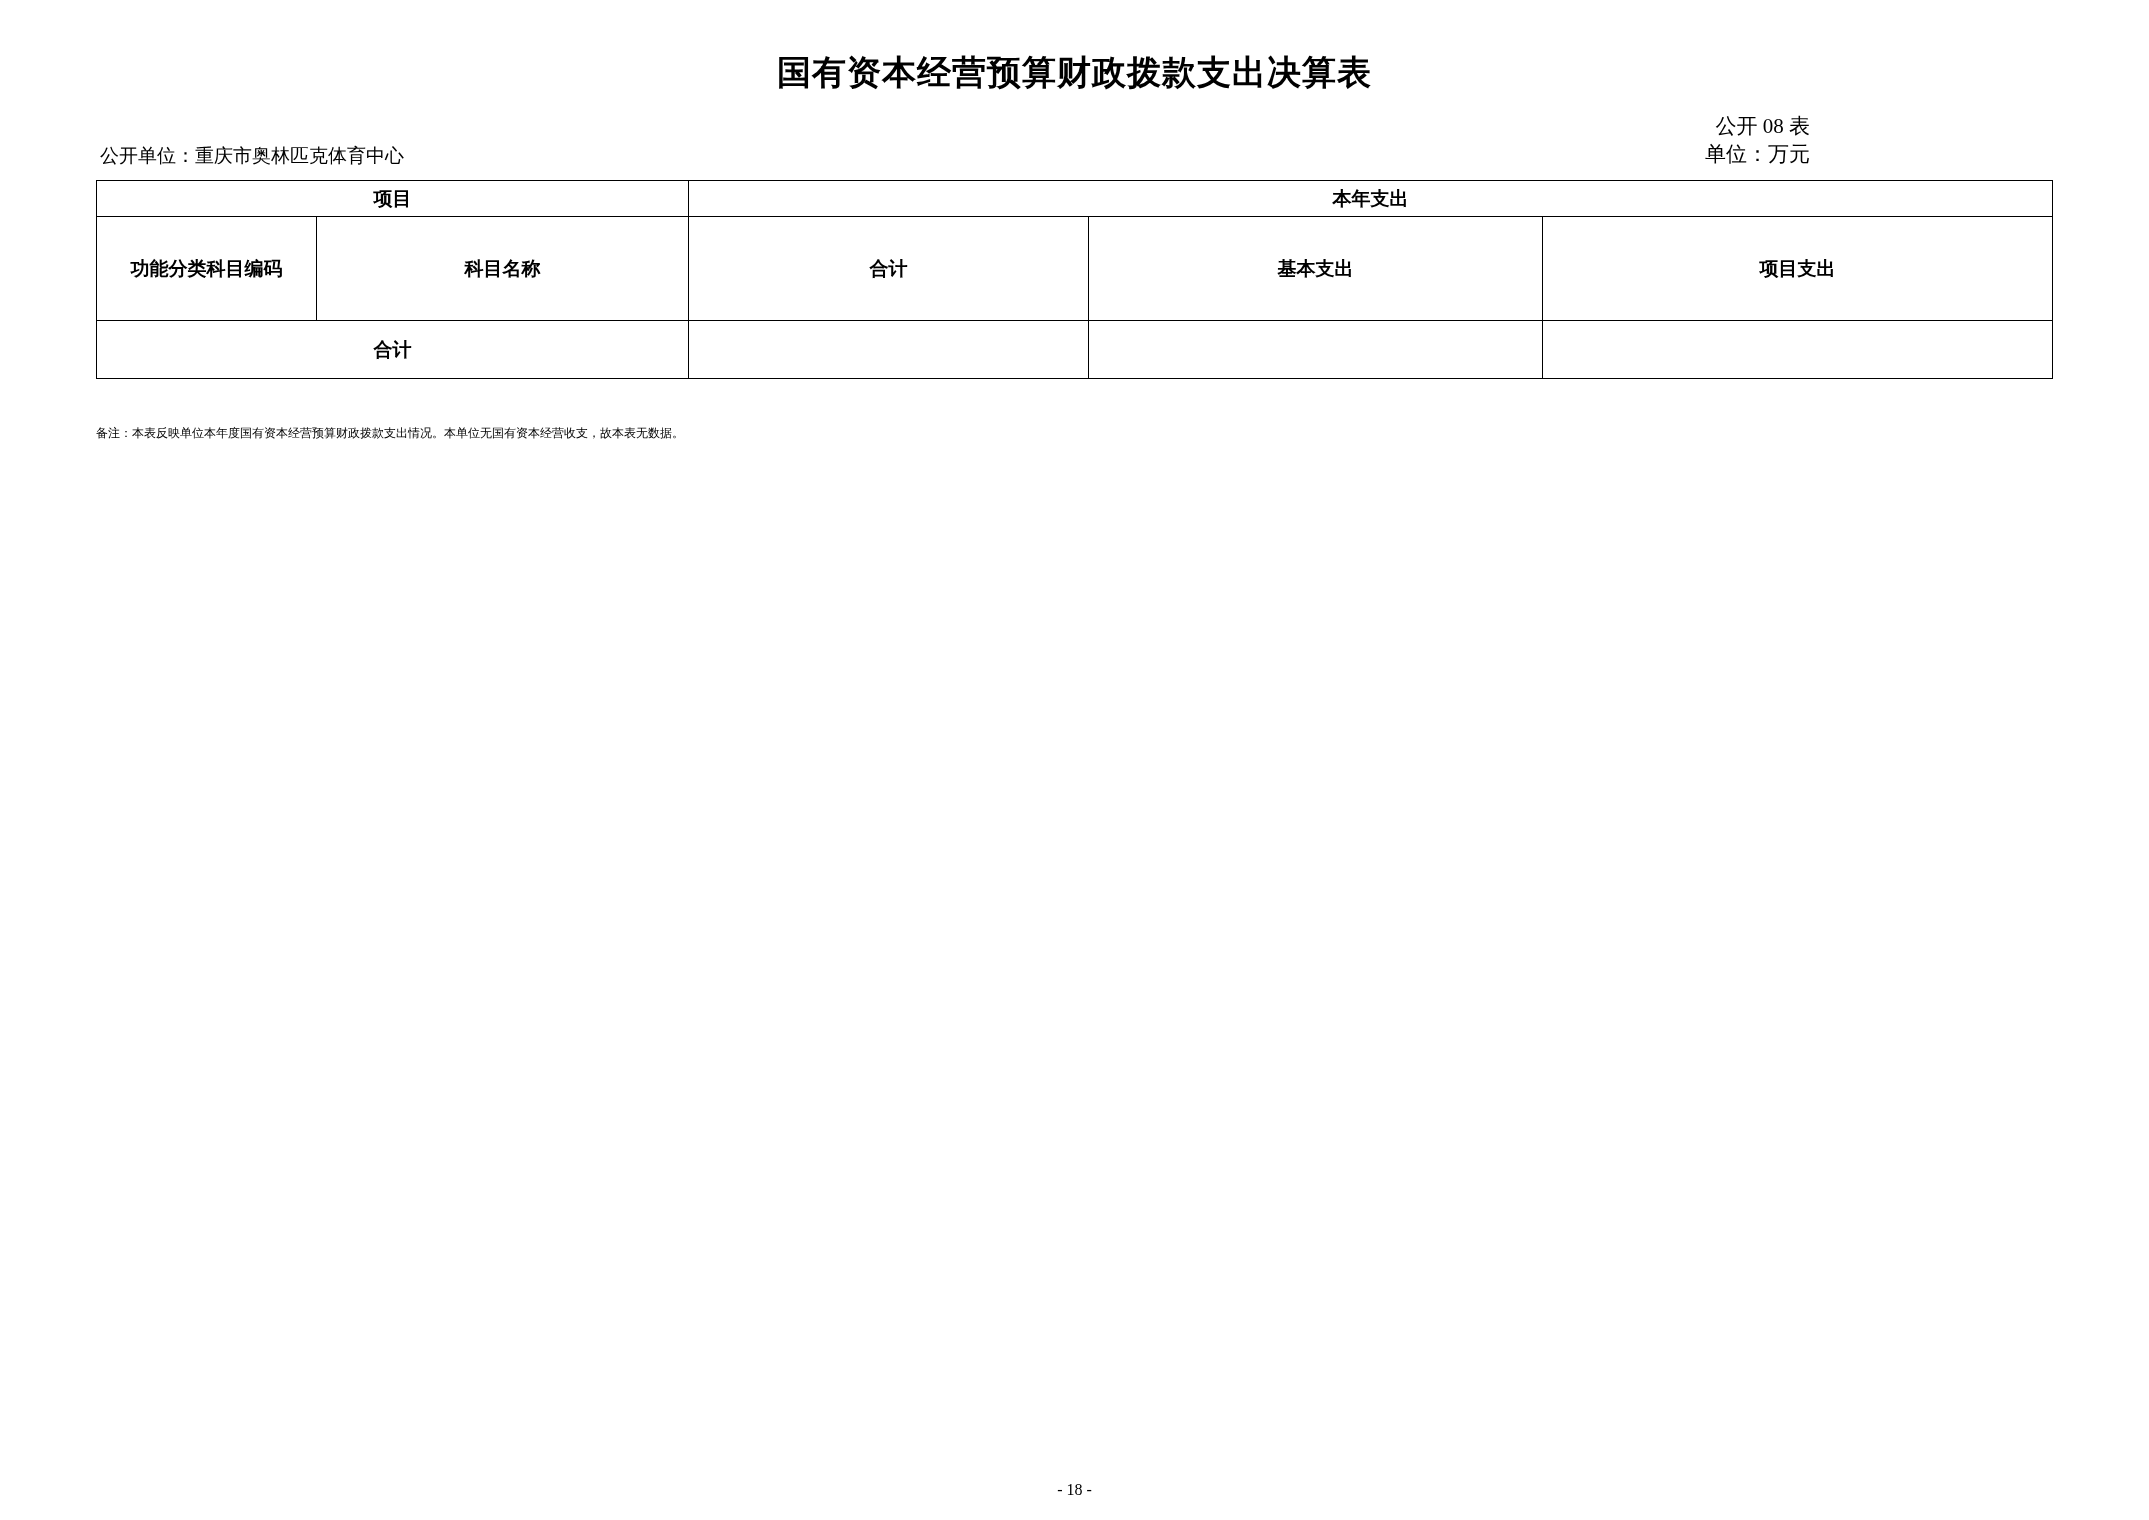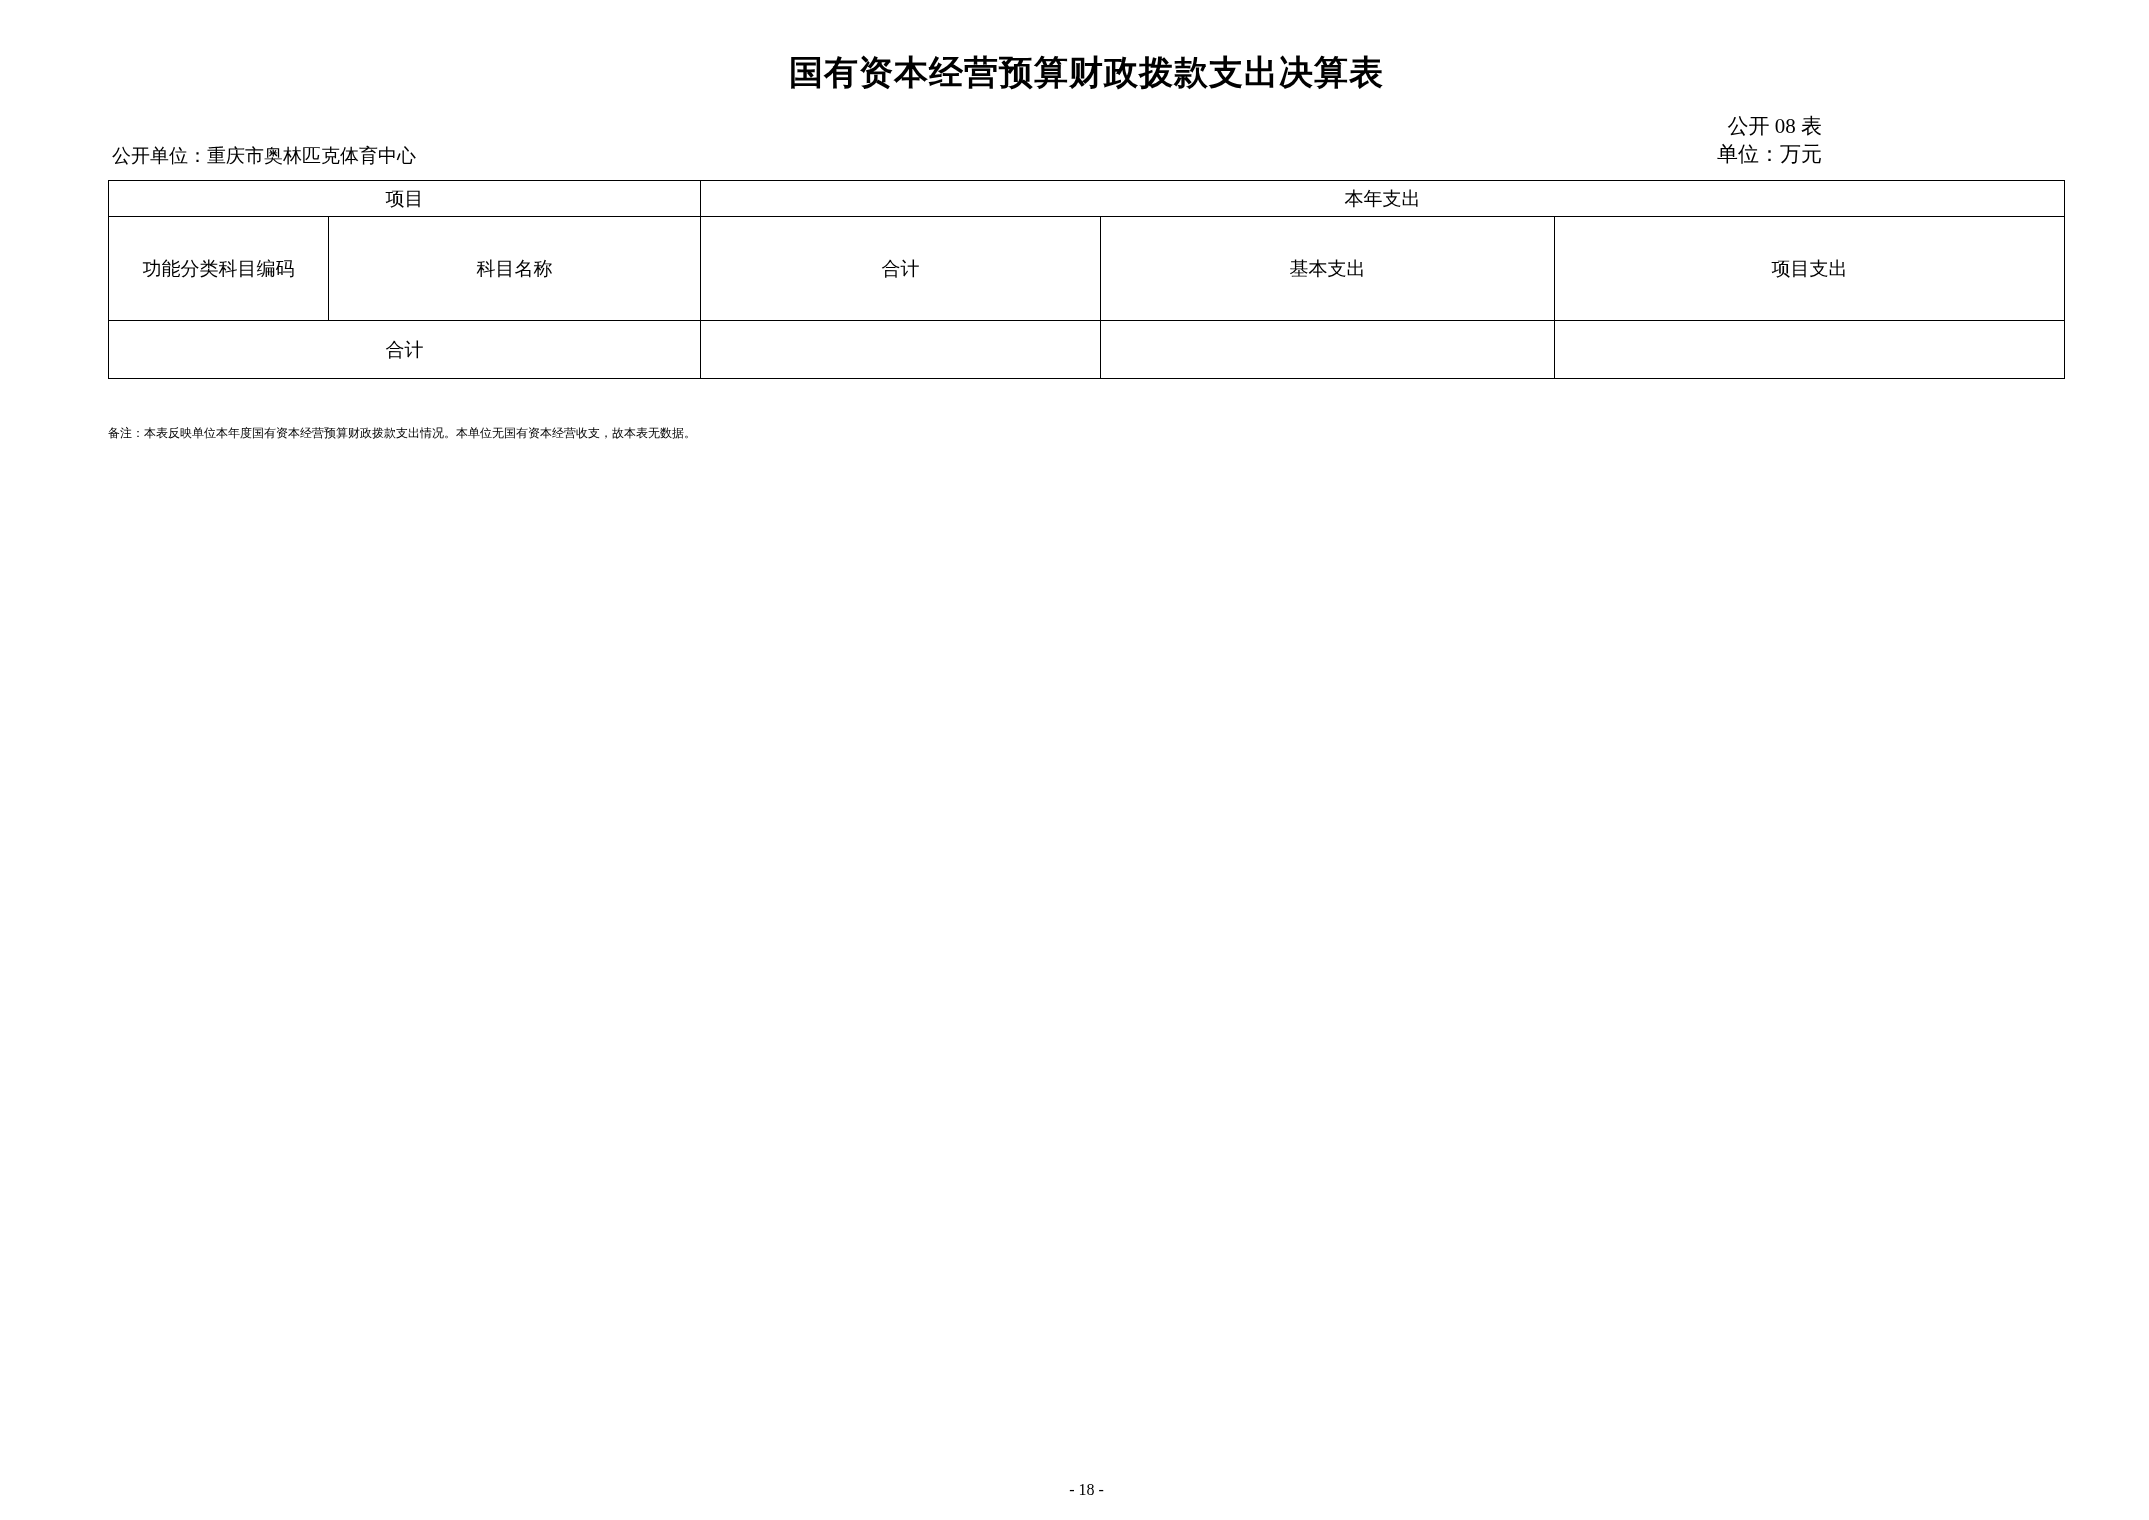--- a/index.html
+++ b/index.html
@@ -14,21 +14,20 @@
     font-family: "Liberation Serif", "DejaVu Serif", serif;
     color: #000000;
     overflow: hidden;
   }
   .page {
     position: absolute;
     left: 0;
     top: 0;
     width: 1914px;
     height: 1520px;
-    margin-left: 12px;
   }
   .title {
     position: absolute;
     left: 0;
     top: 50px;
     width: 2149px;
     text-align: center;
     font-size: 34px;
     font-weight: bold;
     letter-spacing: 1px;
@@ -57,21 +56,21 @@
     top: 180px;
     width: 1956px;
     border-collapse: collapse;
     table-layout: fixed;
   }
   table.sheet td {
     border: 1.5px solid #000000;
     text-align: center;
     vertical-align: middle;
     font-size: 19px;
-    font-weight: normal;
+    font-weight: bold;
     font-family: "Liberation Sans", "DejaVu Sans", sans-serif;
     padding: 0;
   }
   .r1 { height: 36px; }
   .r2 { height: 104px; }
   .r3 { height: 58px; }
   .note {
     position: absolute;
     left: 96px;
     top: 420px;

